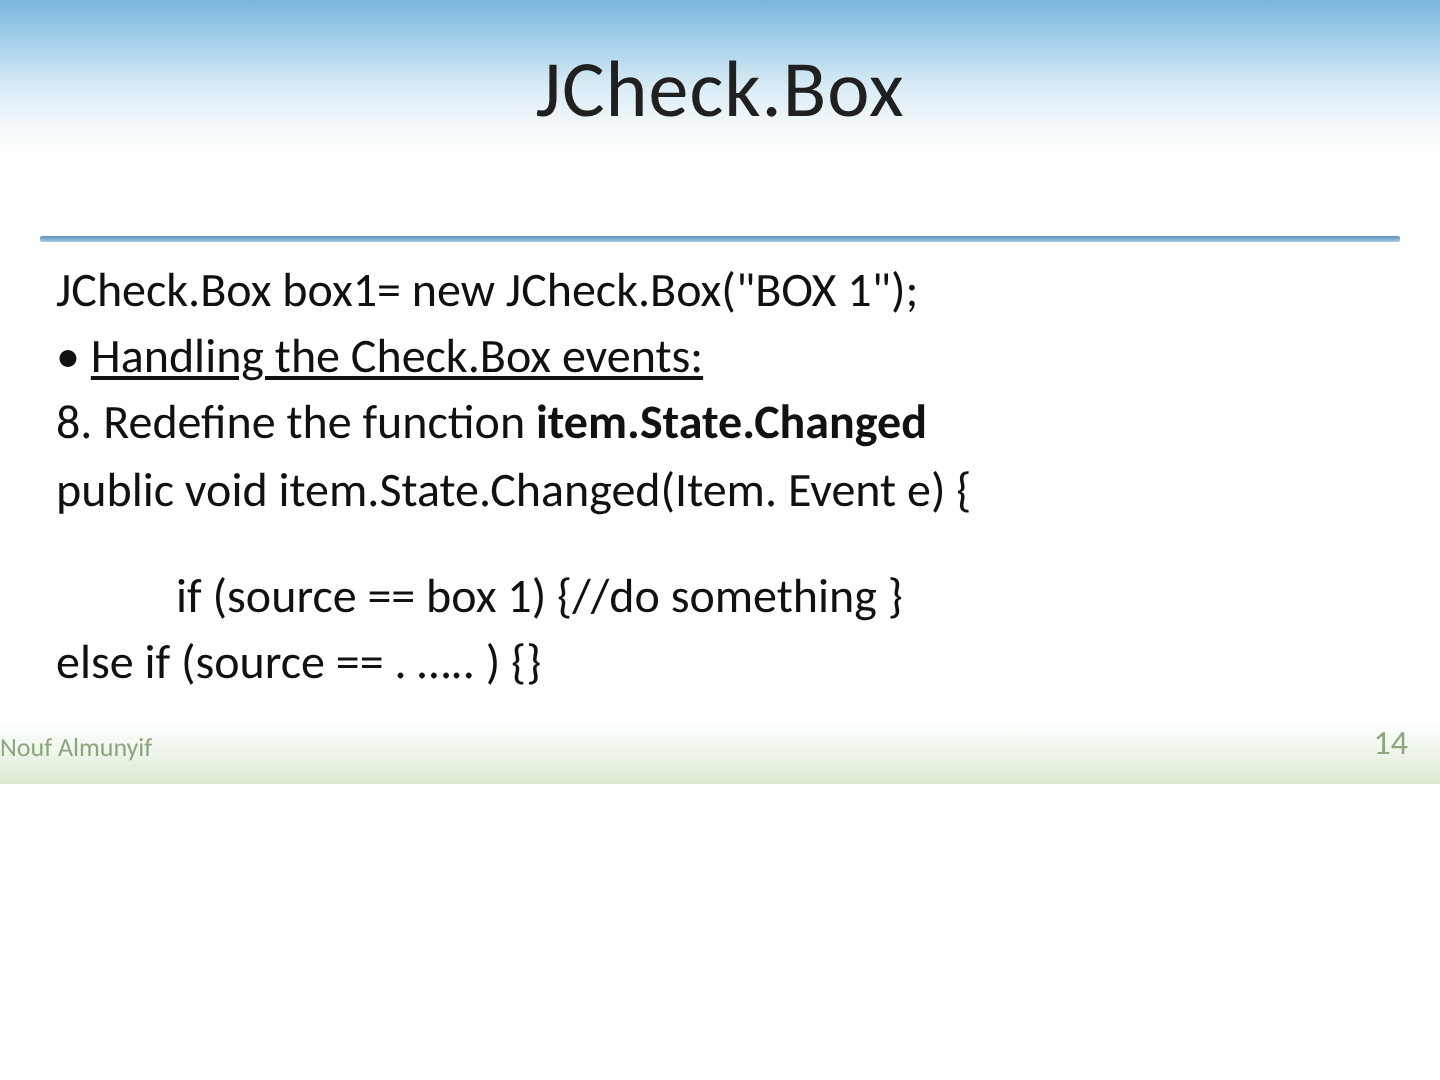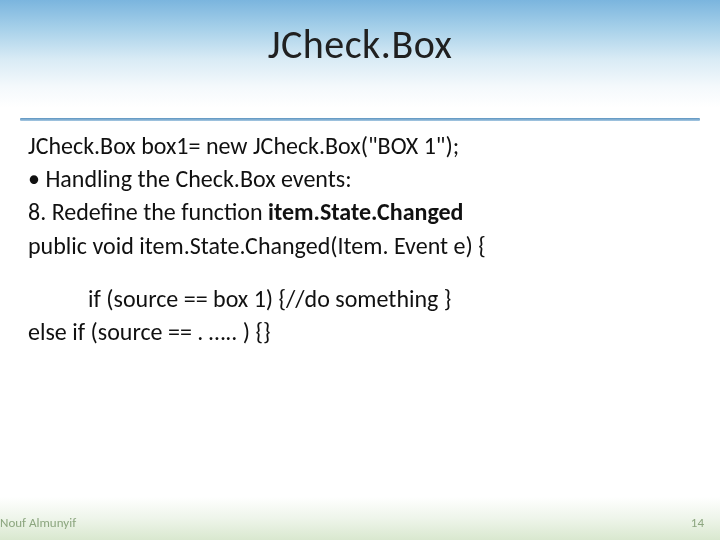--- a/index.html
+++ b/index.html
@@ -6,21 +6,21 @@
     margin: 0;
     padding: 0;
     width: 720px;
     height: 540px;
     font-family: Calibri, "Segoe UI", Arial, sans-serif;
     background: #ffffff;
     position: relative;
   }
   .slide {
     width: 720px;
-    height: 540px;
+    height: 392px;
     position: relative;
     background: linear-gradient(to bottom,
       #7bb5de 0%,
       #a4cfe9 5%,
       #d9ebf5 11%,
       #f4f9fc 16%,
       #ffffff 20%,
       #ffffff 92%,
       #eef5ea 96%,
       #d9e8cf 100%);
@@ -54,20 +54,21 @@
     left: 28px;
     right: 28px;
     font-size: 24px;
     color: #111;
     line-height: 1.3;
   }
   .body .line {
     margin-bottom: 2px;
   }
   .u {
+    text-decoration: underline;
   }
   .b {
     font-weight: 700;
   }
   .comment {
     color: #2b7a2b;
   }
   .indent {
     padding-left: 60px;
   }
@@ -77,21 +78,21 @@
     left: 0;
     right: 0;
     text-align: left;
     font-size: 13px;
     color: #8ca67f;
   }
   .footer-right {
     position: absolute;
     bottom: 10px;
     right: 16px;
-    font-size: 13px;
+    font-size: 17px;
     color: #8ca67f;
   }
   .gap {
     height: 20px;
   }
 </style>
 </head>
 <body>
 
 <div class="slide">

